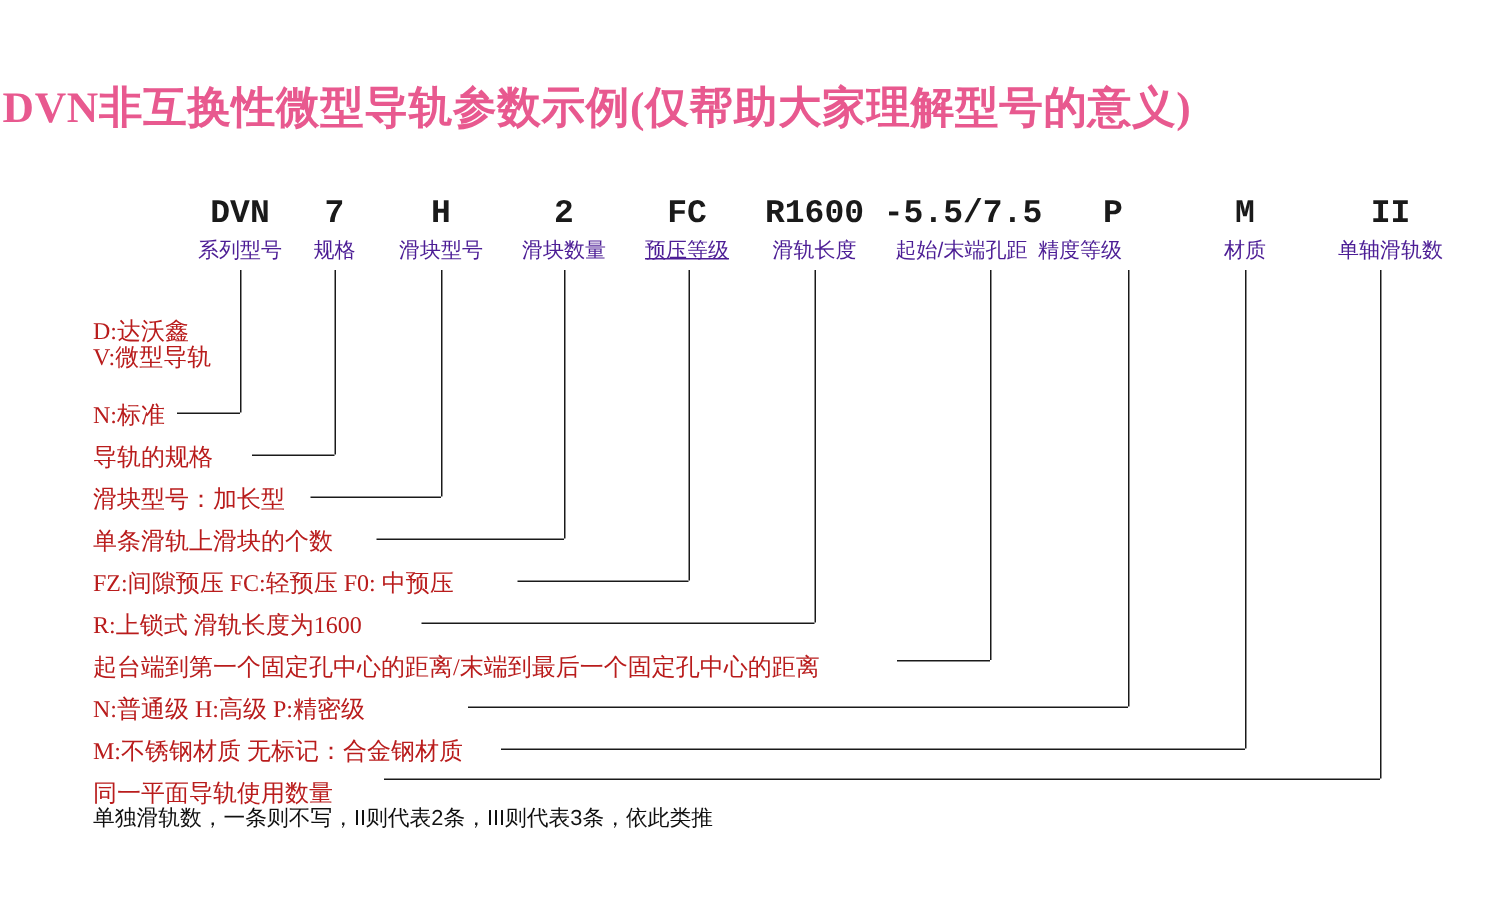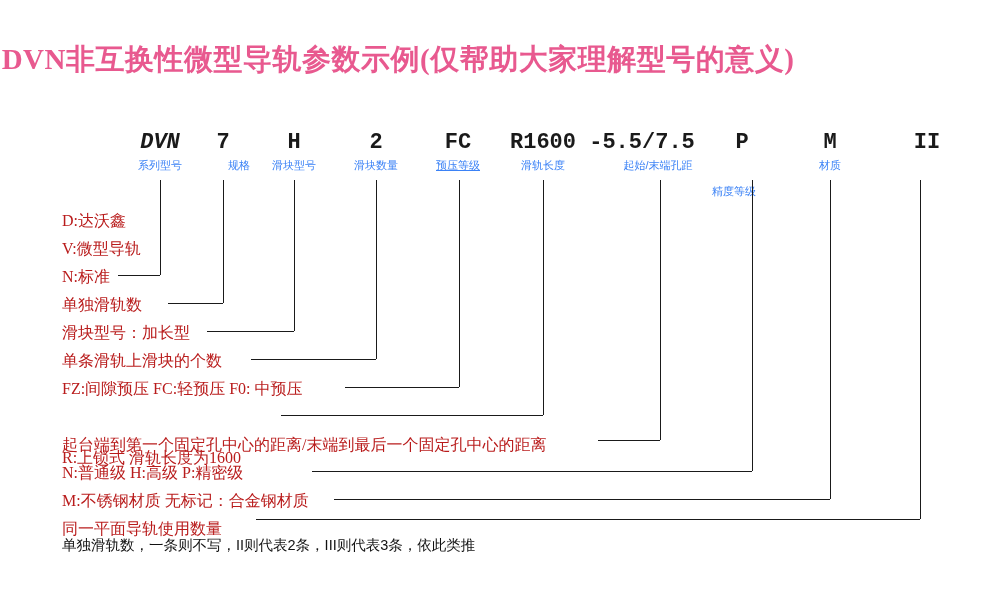--- a/index.html
+++ b/index.html
@@ -15,21 +15,21 @@
     overflow: hidden;
   }
   #stage {
     position: relative;
     width: 1000px;
     height: 600px;
   }
   #title {
     position: absolute;
     left: 0;
-    top: 40px;
+    top: 52px;
     width: 796px;
     text-align: center;
     font-size: 29px;
     font-weight: bold;
     color: #e8598f;
     letter-spacing: 0.5px;
     white-space: nowrap;
     font-family: "Liberation Serif", serif;
   }
   
@@ -40,22 +40,22 @@
     font-size: 22px;
     font-weight: bold;
     color: #1a1a1a;
     white-space: nowrap;
     font-family: "Liberation Mono", monospace;
   }
   .label-cell {
     position: absolute;
     top: 158px;
     text-align: center;
-    font-size: 11px;
-    color: #3b82f6;
+    font-size: 14px;
+    color: #4c1d95;
     white-space: nowrap;
     font-family: "Liberation Sans", sans-serif;
   }
   
   .desc {
     position: absolute;
     left: 62px;
     font-size: 16px;
     color: #b91c1c;
     white-space: nowrap;
@@ -82,49 +82,50 @@
     border-left: 1.4px solid #1a1a1a;
   }
 </style>
 </head>
 <body>
 
 <div id="stage">
 
   <div id="title">DVN非互换性微型导轨参数示例(仅帮助大家理解型号的意义)</div>
 
-  <div class="code-cell" style="left:112px; width:96px;font-style:italic;">DVN</div>
+  <div class="code-cell" style="left:112px; width:96px;">DVN</div>
   <div class="code-cell" style="left:188px; width:70px;">7</div>
   <div class="code-cell" style="left:252px; width:84px;">H</div>
   <div class="code-cell" style="left:334px; width:84px;">2</div>
   <div class="code-cell" style="left:416px; width:84px;">FC</div>
   <div class="code-cell" style="left:498px; width:90px;">R1600</div>
   <div class="code-cell" style="left:586px; width:112px;">-5.5/7.5</div>
   <div class="code-cell" style="left:700px; width:84px;">P</div>
   <div class="code-cell" style="left:790px; width:80px;">M</div>
   <div class="code-cell" style="left:868px; width:118px;">II</div>
 
   <div class="label-cell" style="left:112px; width:96px;">系列型号</div>
-  <div class="label-cell" style="left:204px; width:70px;">规格</div>
+  <div class="label-cell" style="left:188px; width:70px;">规格</div>
   <div class="label-cell" style="left:252px; width:84px;">滑块型号</div>
   <div class="label-cell" style="left:334px; width:84px;text-align:center;">滑块数量</div>
   <div class="label-cell" style="left:416px; width:84px;text-decoration:underline;">预压等级</div>
   <div class="label-cell" style="left:498px; width:90px;">滑轨长度</div>
-  <div class="label-cell" style="left:602px; width:112px;">起始/末端孔距</div>
-  <div class="label-cell" style="left:692px; width:84px;margin-top:26px;">精度等级</div>
+  <div class="label-cell" style="left:585px; width:112px;">起始/末端孔距</div>
+  <div class="label-cell" style="left:678px; width:84px;">精度等级</div>
   <div class="label-cell" style="left:790px; width:80px;">材质</div>
+  <div class="label-cell" style="left:862px; width:130px;">单轴滑轨数</div>
 
   <div class="desc" style="top:211px;">D:达沃鑫</div>
-  <div class="desc" style="top:239px;">V:微型导轨</div>
+  <div class="desc" style="top:228px;">V:微型导轨</div>
   <div class="desc" style="top:267px;">N:标准</div>
-  <div class="desc" style="top:295px;">单独滑轨数</div>
+  <div class="desc" style="top:295px;">导轨的规格</div>
   <div class="desc" style="top:323px;">滑块型号：加长型</div>
   <div class="desc" style="top:351px;">单条滑轨上滑块的个数</div>
   <div class="desc" style="top:379px;">FZ:间隙预压  FC:轻预压  F0: 中预压</div>
-  <div class="desc" style="top:407px;margin-top:41px;">R:上锁式  滑轨长度为1600</div>
+  <div class="desc" style="top:407px;">R:上锁式  滑轨长度为1600</div>
   <div class="desc" style="top:463px;">N:普通级  H:高级  P:精密级</div>
   <div class="desc" style="top:435px;">起台端到第一个固定孔中心的距离/末端到最后一个固定孔中心的距离</div>
   <div class="desc" style="top:519px;">同一平面导轨使用数量</div>
   <div class="desc" style="top:491px;">M:不锈钢材质  无标记：合金钢材质</div>
 
   <div class="footnote">单独滑轨数，一条则不写，II则代表2条，III则代表3条，依此类推</div>
 
   <div class="hline" style="left:118px; top:275px; width:42px;"></div>
   <div class="vline" style="left:160px; top:180px; height:95px;"></div>
 

